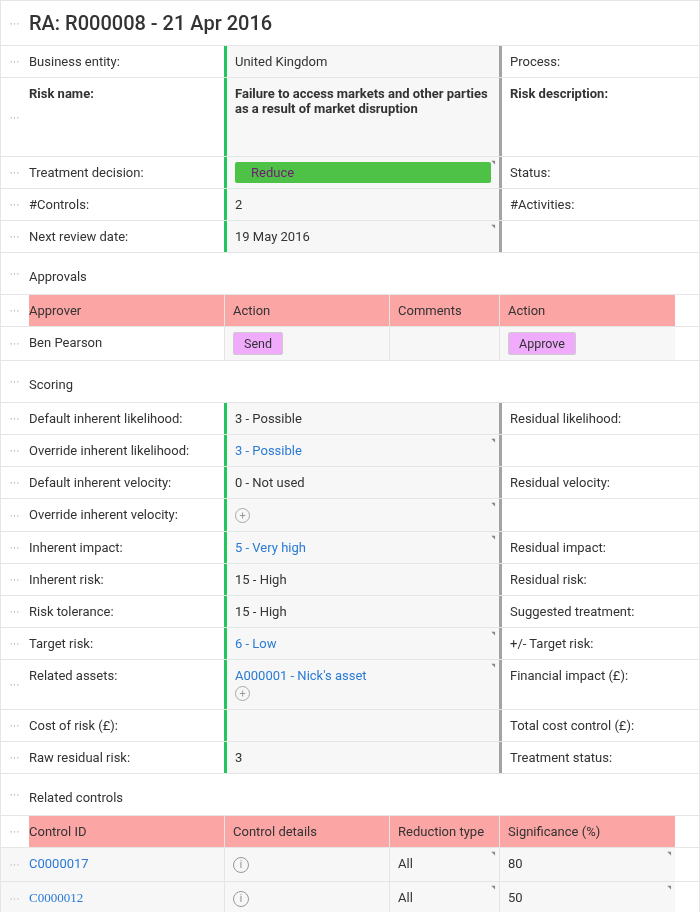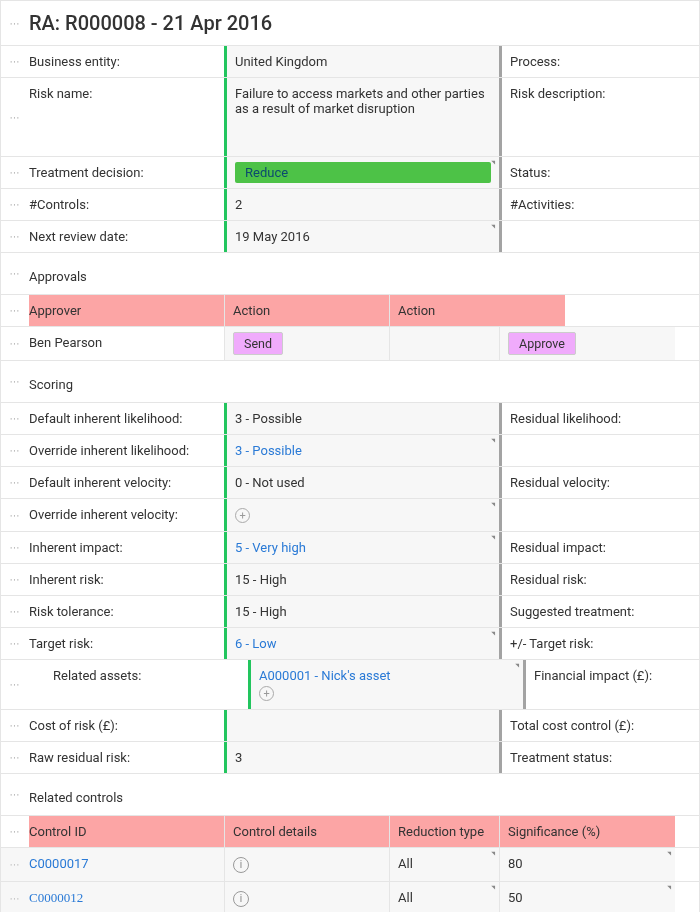--- a/index.html
+++ b/index.html
@@ -73,26 +73,27 @@
   }
   .label2 {
     width: 176px;
     padding: 8px 8px;
     background: #fff;
     border-left: 3px solid #a3a3a3;
     flex-shrink: 0;
   }
   .tall .label, .tall .value, .tall .label2 {
     min-height: 78px;
+    font-weight: bold;
   }
   .pill {
     display: inline-block;
     background: #4dc247;
-    color: #0c4a6e;
-    padding: 3px 10px;
+    color: #701a75;
+    padding: 3px 16px;
     border-radius: 2px;
     width: 100%;
     font-size: 13px;
   }
   .link { color: #2a7ad6; }
   .btn {
     display: inline-block;
     border: 1px solid #ccc;
     background: #f0abfc;
     padding: 3px 10px;
@@ -192,20 +193,21 @@
   </div>
 
   <div class="row section-header">
     <div class="handle">⋯</div>
     <div class="title">Approvals</div>
   </div>
   <div class="row thead">
     <div class="handle">⋯</div>
     <div class="col-a">Approver</div>
     <div class="col-b">Action</div>
+    <div class="col-c">Comments</div>
     <div class="col-d">Action</div>
   </div>
   <div class="row tbody">
     <div class="handle">⋯</div>
     <div class="col-a">Ben Pearson</div>
     <div class="col-b" style="padding:5px 8px;">
       <span class="btn">Send</span>
     </div>
     <div class="col-c"></div>
     <div class="col-d" style="padding:5px 8px;">
@@ -281,21 +283,21 @@
     <div class="label">Target risk:</div>
     <div class="value">
       <span class="link">6 - Low</span>
       <span class="editable-marker">◥</span>
     </div>
     <div class="label2">+/- Target risk:</div>
   </div>
 
   <div class="row">
     <div class="handle">⋯</div>
-    <div class="label" style="min-height:46px;margin-left:24px;">Related assets:</div>
+    <div class="label" style="min-height:46px;">Related assets:</div>
     <div class="value" style="min-height:46px;">
       <span class="link">A000001 - Nick's asset</span><br>
       <span class="plus-circle" style="margin-top:3px;">+</span>
       <span class="editable-marker">◥</span>
     </div>
     <div class="label2" style="min-height:46px;">Financial impact (£):</div>
   </div>
 
   <div class="row">
     <div class="handle">⋯</div>

